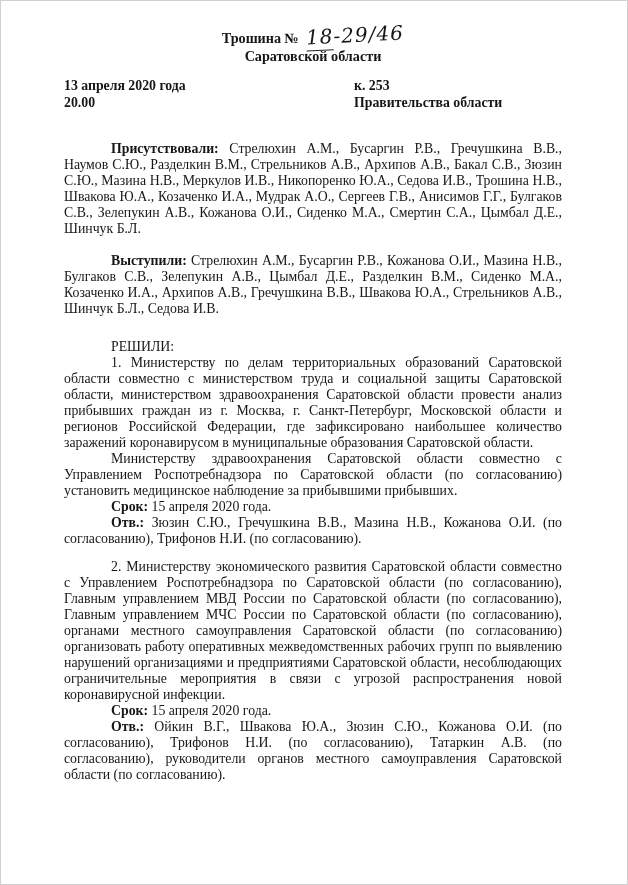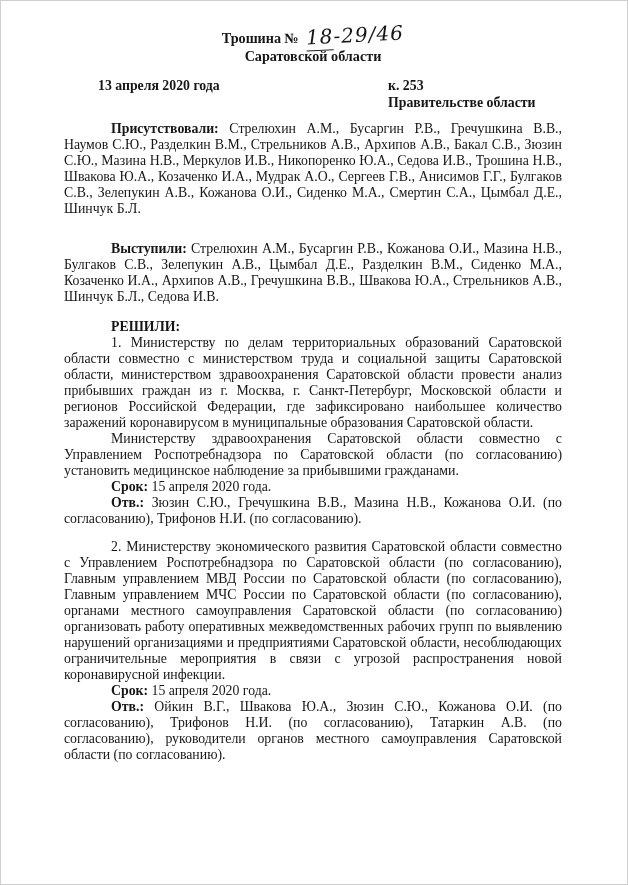--- a/index.html
+++ b/index.html
@@ -27,68 +27,69 @@
     transform:rotate(-3deg) translateY(-1px);
     margin-left:4px;
   }
   .hw-u{border-bottom:1.5px solid #222;padding-bottom:1px;}
   .meta{
     display:flex;
     font-weight:bold;
     margin-top:12px;
     line-height:17px;
   }
-  .meta-left{width:290px;margin-left:34px;}
+  .meta-left{width:290px;}
   .meta-right{flex:1;}
   p{margin:0;text-align:justify;}
   .indent{text-indent:47px;}
-  .attendees{margin-top:10px;}
-  .speakers{margin-top:24px;}
-  .reshili{margin-top:14px;font-weight:bold;}
+  .attendees{margin-top:30px;}
+  .speakers{margin-top:16px;}
+  .reshili{margin-top:22px;font-weight:normal;}
   .item2{margin-top:12px;}
   b{font-weight:bold;}
 </style>
 </head>
 <body>
 
 <div class="page">
 
   <div class="title-block">
     <div class="title-line">
       <span>Трошина №</span>
       <span class="hw"><span class="hw-u">18</span><span>-29/46</span></span>
     </div>
     <div>Саратовской области</div>
   </div>
 
   <div class="meta">
     <div class="meta-left">
       <div>13 апреля 2020 года</div>
+      <div>20.00</div>
     </div>
     <div class="meta-right">
       <div>к. 253</div>
-      <div>Правительстве области</div>
+      <div>Правительства области</div>
     </div>
   </div>
 
   <p class="indent attendees">
     <b>Присутствовали:</b>
     <span>Стрелюхин А.М., Бусаргин Р.В., Гречушкина В.В., Наумов С.Ю., Разделкин В.М., Стрельников А.В., Архипов А.В., Бакал С.В., Зюзин С.Ю., Мазина Н.В., Меркулов И.В., Никопоренко Ю.А., Седова И.В., Трошина Н.В., Швакова Ю.А., Козаченко И.А., Мудрак А.О., Сергеев Г.В., Анисимов Г.Г., Булгаков С.В., Зелепукин А.В., Кожанова О.И., Сиденко М.А., Смертин С.А., Цымбал Д.Е., Шинчук Б.Л.</span>
   </p>
 
   <p class="indent speakers">
     <b>Выступили:</b>
     <span>Стрелюхин А.М., Бусаргин Р.В., Кожанова О.И., Мазина Н.В., Булгаков С.В., Зелепукин А.В., Цымбал Д.Е., Разделкин В.М., Сиденко М.А., Козаченко И.А., Архипов А.В., Гречушкина В.В., Швакова Ю.А., Стрельников А.В., Шинчук Б.Л., Седова И.В.</span>
   </p>
 
   <p class="indent reshili">РЕШИЛИ:</p>
 
   <div>
     <p class="indent">1. Министерству по делам территориальных образований Саратовской области совместно с министерством труда и социальной защиты Саратовской области, министерством здравоохранения Саратовской области провести анализ прибывших граждан из г. Москва, г. Санкт-Петербург, Московской области и регионов Российской Федерации, где зафиксировано наибольшее количество заражений коронавирусом в муниципальные образования Саратовской области.</p>
-    <p class="indent">Министерству здравоохранения Саратовской области совместно с Управлением Роспотребнадзора по Саратовской области (по согласованию) установить медицинское наблюдение за прибывшими гражданами.</p>
+    <p class="indent">Министерству здравоохранения Саратовской области совместно с Управлением Роспотребнадзора по Саратовской области (по согласованию) установить медицинское наблюдение за прибывшими прибывших.</p>
     <p class="indent">
       <b>Срок:</b>
       <span>15 апреля 2020 года.</span>
     </p>
     <p class="indent">
       <b>Отв.:</b>
       <span>Зюзин С.Ю., Гречушкина В.В., Мазина Н.В., Кожанова О.И. (по согласованию), Трифонов Н.И. (по согласованию).</span>
     </p>
   </div>
 

